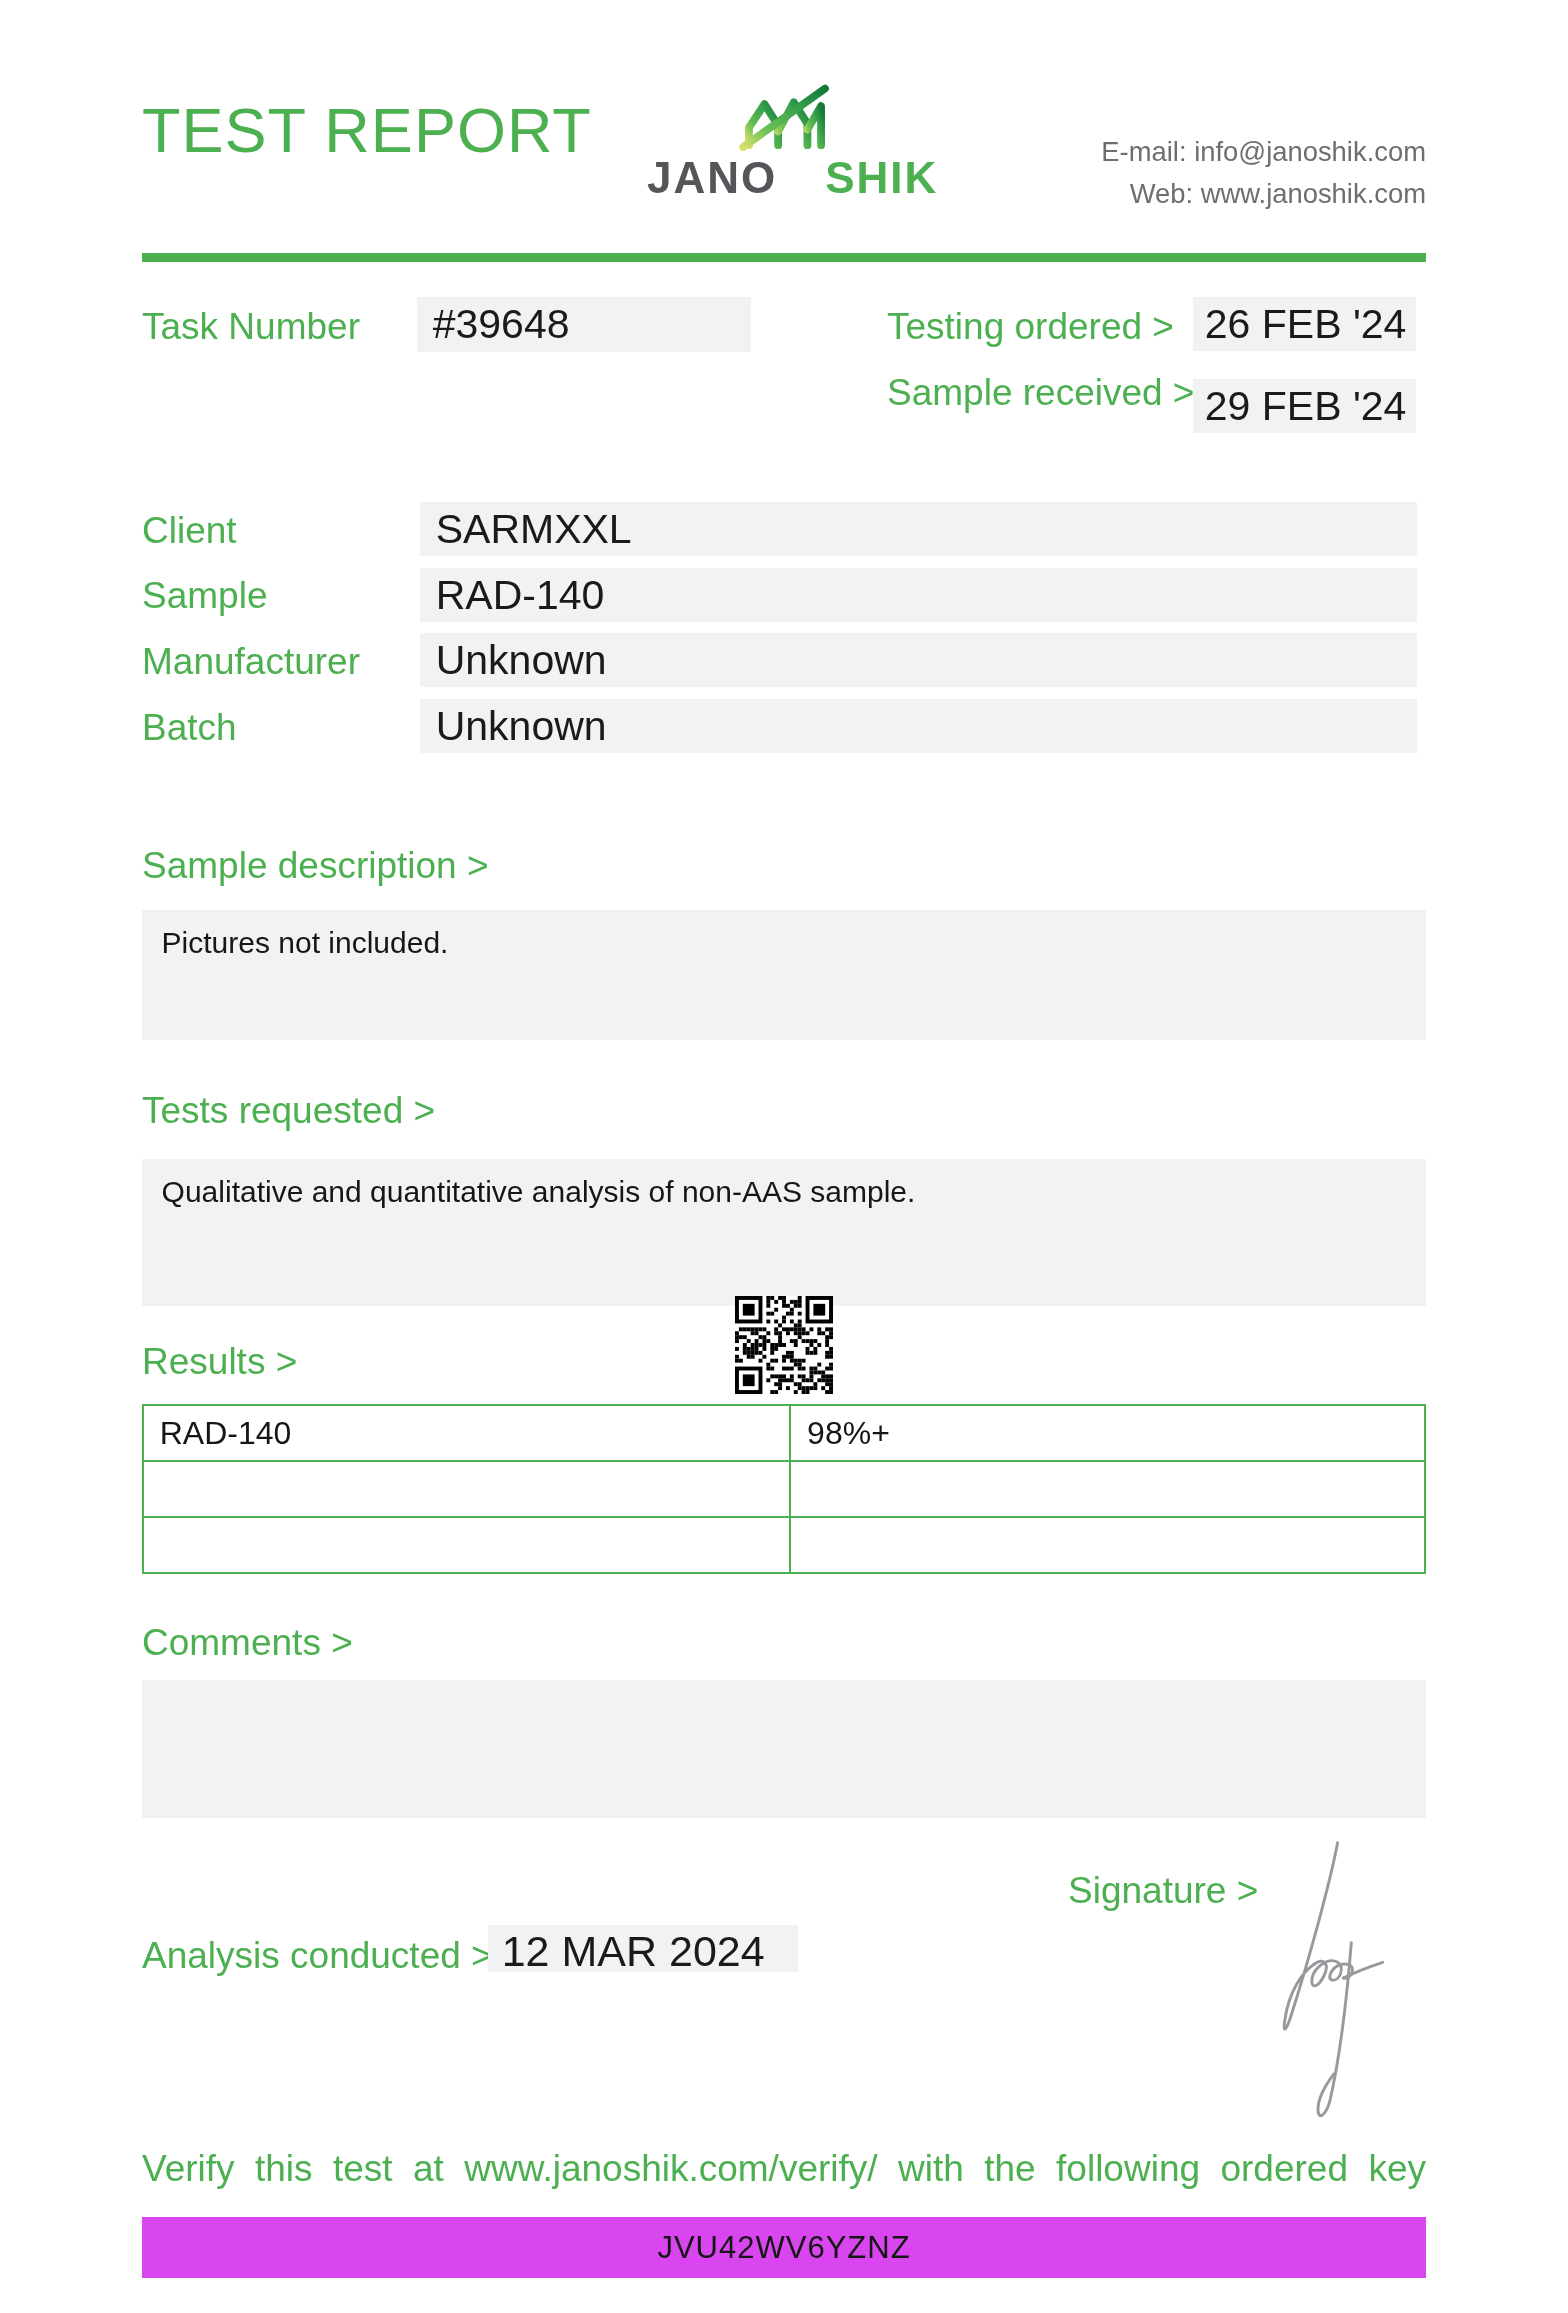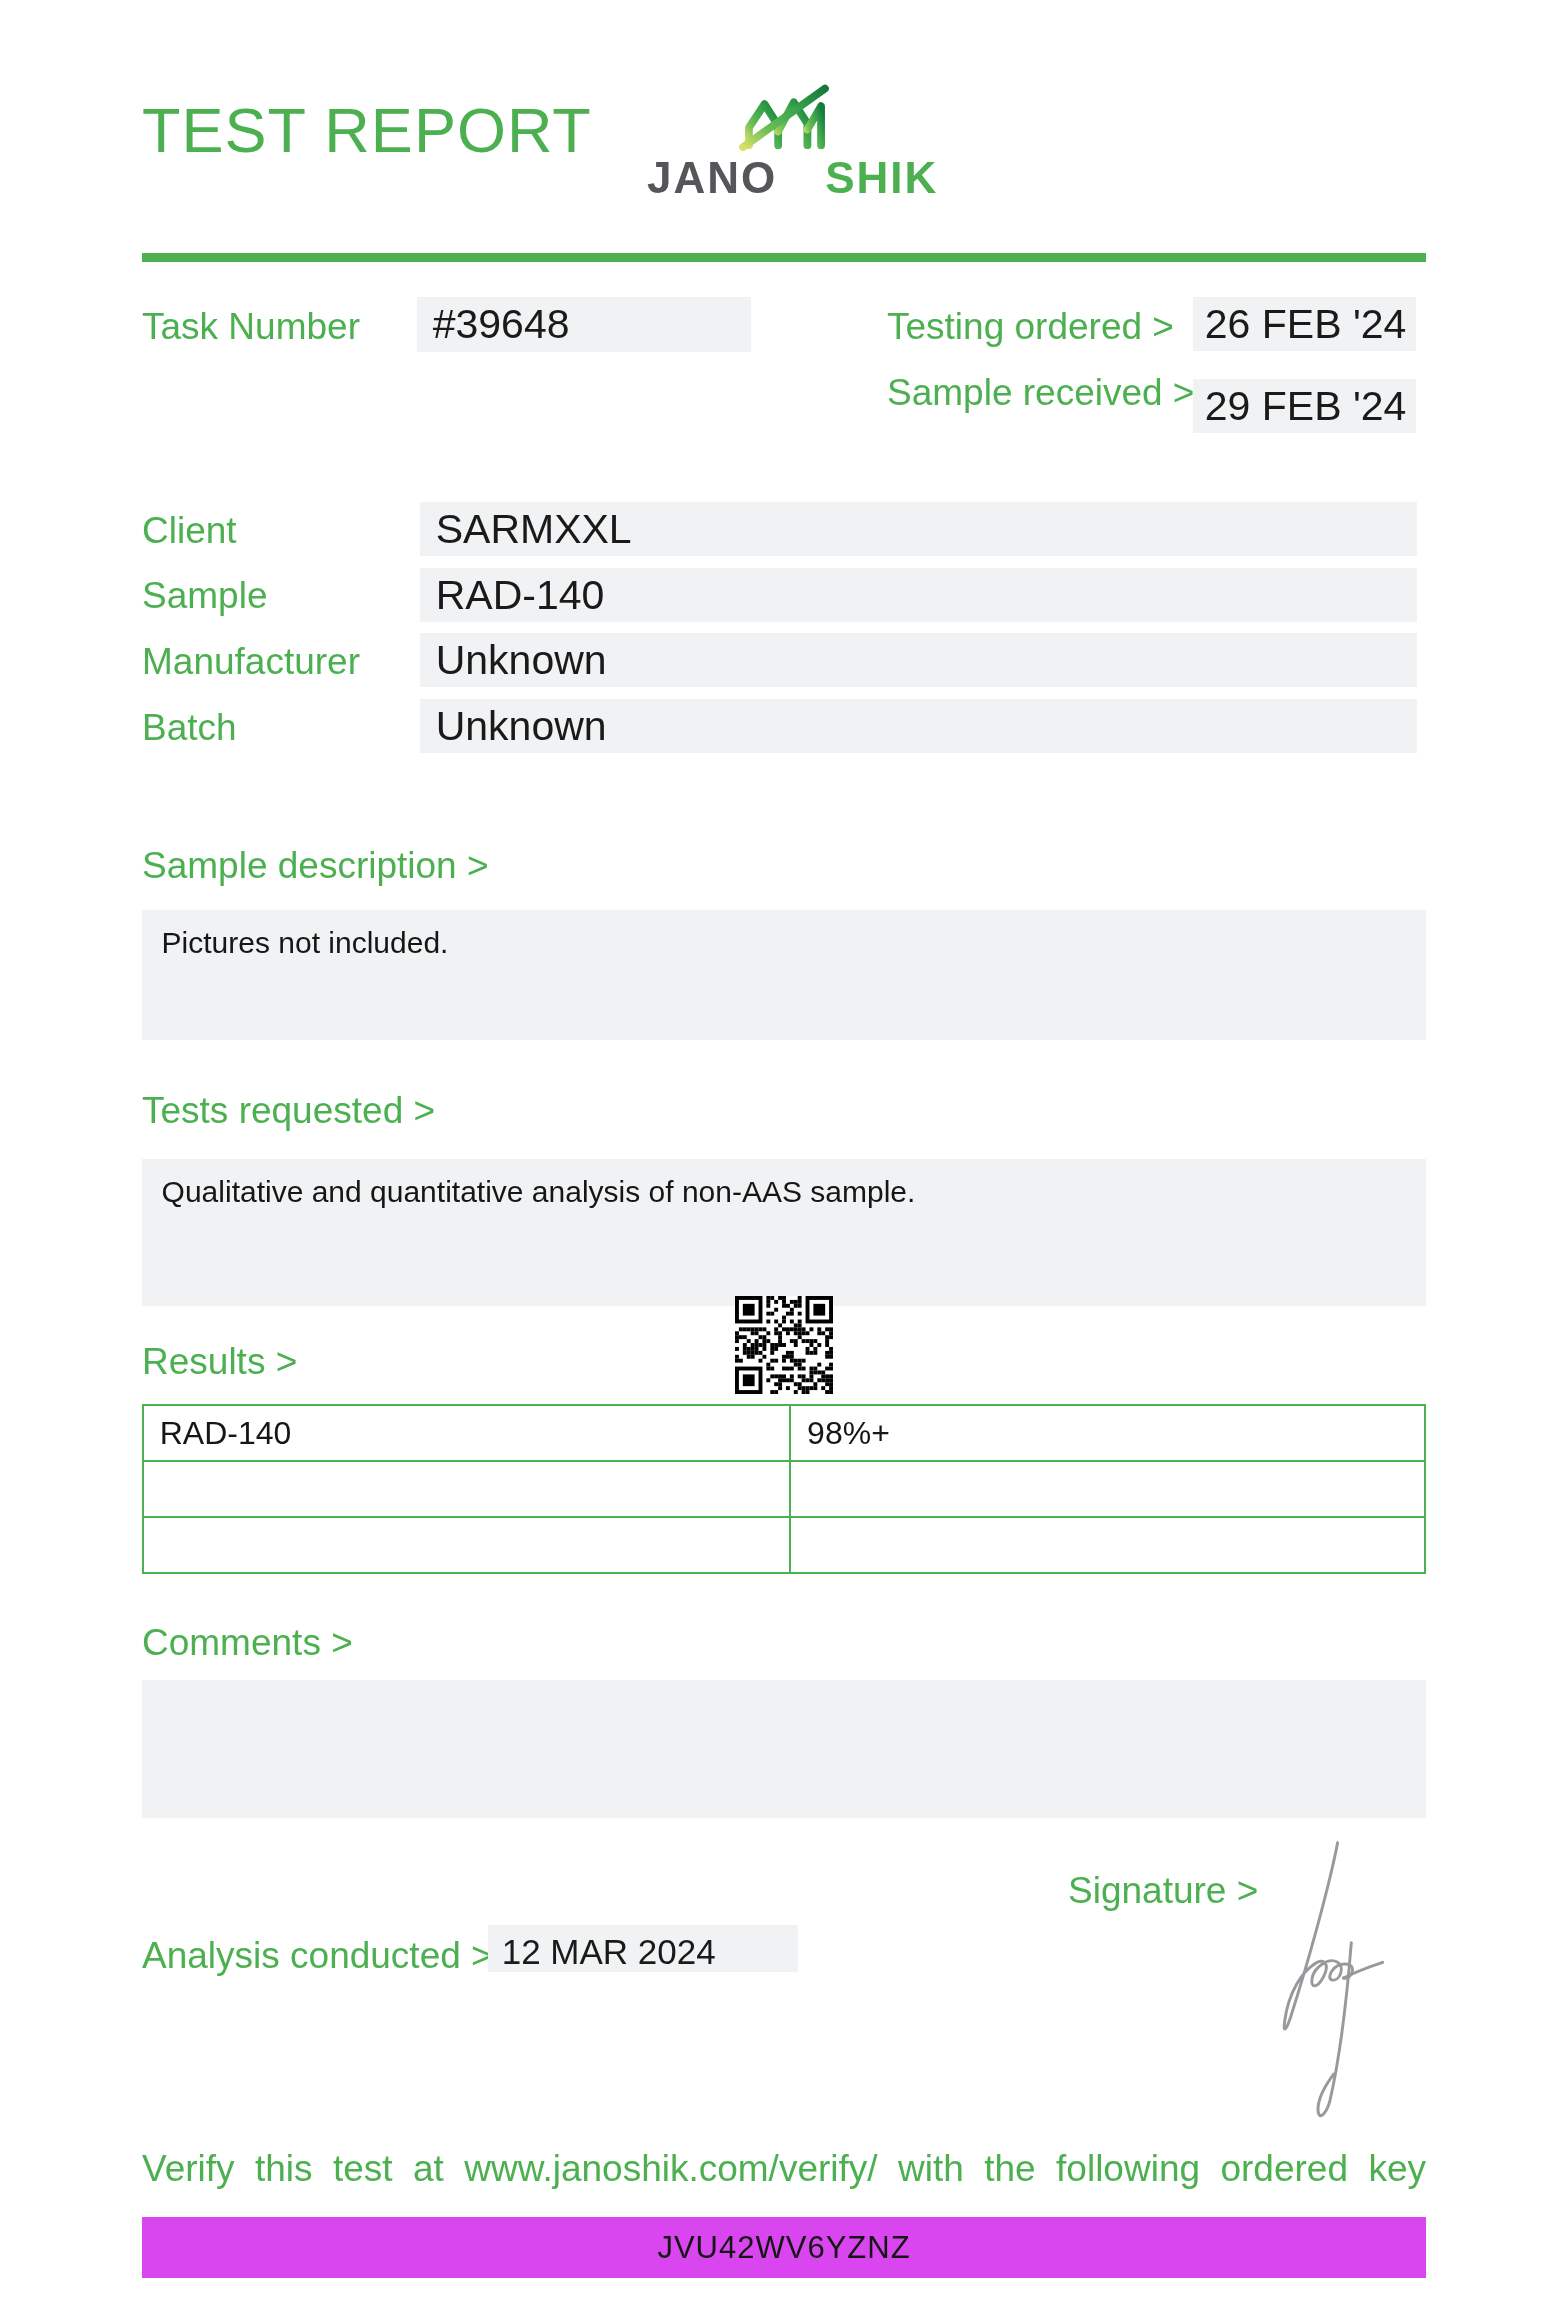--- a/index.html
+++ b/index.html
@@ -48,21 +48,21 @@
     border-collapse:collapse; table-layout:fixed;
   }
   .results-table td {
     border:2.9px solid #4caf50; height:56px;
     font-size:32px; color:#161616; padding-left:15.7px; vertical-align:middle;
     white-space:nowrap; overflow:hidden;
   }
   .results-table col.c1 { width:50.5%; }
 
   
-  .analysis-value { left:488px; top:1925px; width:310px; height:47px; line-height:53px; padding-left:13.7px; font-size:35px; }
+  .analysis-value { left:488px; top:1925px; width:310px; height:47px; line-height:53px; padding-left:13.7px; font-size:43px; }
   .signature-wrap { position:absolute; left:1269px; top:1825px; width:147px; height:304px; }
   .verify-line {
     position:absolute; left:142px; top:2148px; width:1284px;
     color:#4caf50; font-size:37px;
     text-align:justify; text-align-last:justify;
   }
   .verify-key-box {
     position:absolute; left:142px; top:2217px; width:1284px; height:61px;
     background:#d946ef; text-align:center; line-height:61px;
     font-size:31px; color:#161616; letter-spacing:1px;
@@ -90,20 +90,24 @@
         <polyline points="44,60 60,30 74,52 74,74"></polyline>
         <polyline points="74,58 88,34 88,74"></polyline>
         <path d="M8,76 L92,16"></path>
       </g>
     </svg>
     <div class="brand-name">
       <span class="dark">JANO</span><span class="accent">SHIK</span>
     </div>
   </div>
 
+  <div class="contact">
+    <div>E-mail: info@janoshik.com</div>
+    <div>Web: www.janoshik.com</div>
+  </div>
 
   <div class="header-rule"></div>
 
   <div class="green-label" style="left:142px; top:306px;">Task Number</div>
   <div class="value-box task-value">#39648</div>
 
   <div class="green-label" style="left:887px; top:306px;">Testing ordered  &gt;</div>
   <div class="value-box date-box" style="top:297px;">26 FEB '24</div>
 
   <div class="green-label" style="left:887px; top:372px;">Sample received &gt;</div>

